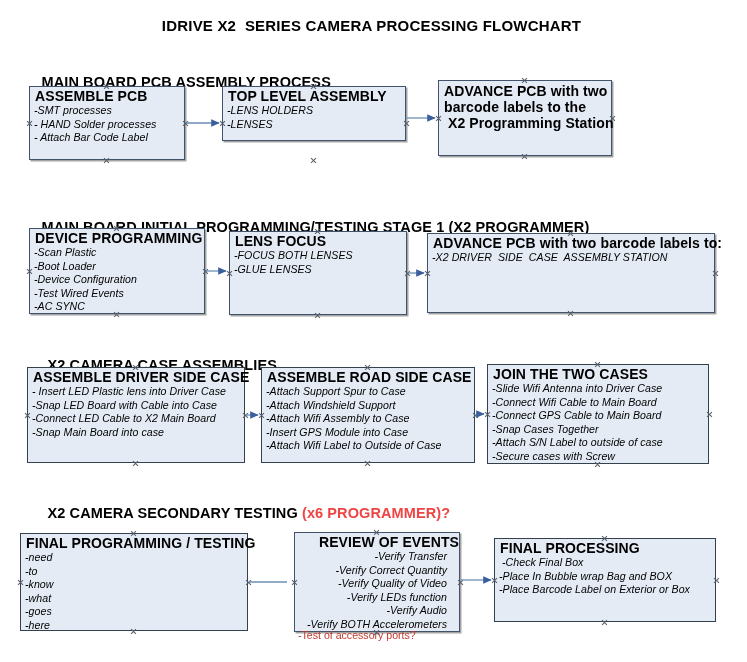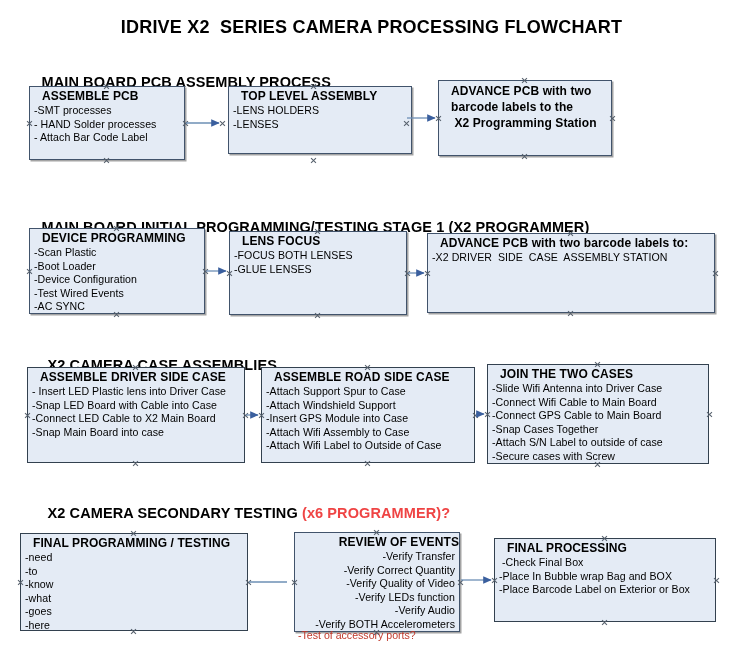--- a/index.html
+++ b/index.html
@@ -19,21 +19,21 @@
     position: absolute;
     left: 0; top: 0;
     width: 747px;
     height: 662px;
   }
   .doc-title {
     position: absolute;
     left: 0; top: 17px;
     width: 743px;
     text-align: center;
-    font-size: 18px;
+    font-size: 15px;
     font-weight: bold;
     letter-spacing: 0.2px;
     white-space: pre;
   }
   .section-head {
     position: absolute;
     font-size: 14.5px;
     font-weight: bold;
     white-space: pre;
     letter-spacing: 0.1px;
@@ -46,29 +46,30 @@
     background: #e4ebf5;
     border: 1px solid #41536b;
     box-sizing: border-box;
     box-shadow: 1.5px 1.5px 0 0 rgba(90,90,90,0.55);
   }
   .node.plain {
     box-shadow: none;
     border: 1px solid #33414f;
   }
   .node .ntitle {
-    font-size: 12px;
+    font-size: 14px;
     font-weight: bold;
     white-space: pre;
     line-height: 15px;
-    padding: 2px 0 0 12px;
+    padding: 2px 0 0 5px;
     letter-spacing: 0.1px;
   }
   .node .nlines {
-    padding: 0 4px 0 4px;
+    padding: 0 12px 0 4px;
+    font-style: italic;
   }
   .node .nline {
     font-size: 10.6px;
     line-height: 13.6px;
     white-space: pre;
     letter-spacing: 0.05px;
   }
   .node.red .ntitle,
   .node.red .nline {
     color: #000000;
@@ -125,21 +126,21 @@
       <div class="nline">-SMT processes</div>
       <div class="nline">- HAND Solder processes</div>
       <div class="nline">- Attach Bar Code Label</div>
     </div>
   </div>
   <div class="handle" style="left:103px; top:82.5px;"></div>
   <div class="handle" style="left:103px; top:156.5px;"></div>
   <div class="handle" style="left:25.5px; top:119.5px;"></div>
   <div class="handle" style="left:181.5px; top:119.5px;"></div>
 
-  <div class="node" style="left:228px; top:86px; width:184px; height:68px;">
+  <div class="node" style="left:222px; top:86px; width:184px; height:55px;">
     <div class="ntitle">TOP LEVEL ASSEMBLY</div>
     <div class="nlines">
       <div class="nline">-LENS HOLDERS</div>
       <div class="nline">-LENSES</div>
     </div>
   </div>
   <div class="handle" style="left:310px; top:82.5px;"></div>
   <div class="handle" style="left:310px; top:156.5px;"></div>
   <div class="handle" style="left:218.5px; top:119.5px;"></div>
   <div class="handle" style="left:402.5px; top:119.5px;"></div>
@@ -212,22 +213,22 @@
   <div class="handle" style="left:132px; top:363.5px;"></div>
   <div class="handle" style="left:132px; top:459.5px;"></div>
   <div class="handle" style="left:23.5px; top:411.5px;"></div>
   <div class="handle" style="left:241.5px; top:411.5px;"></div>
 
   <div class="node plain" style="left:261px; top:367px; width:214px; height:96px;">
     <div class="ntitle">ASSEMBLE ROAD SIDE CASE</div>
     <div class="nlines">
       <div class="nline">-Attach Support Spur to Case</div>
       <div class="nline">-Attach Windshield Support</div>
+      <div class="nline">-Attach Wifi Assembly to Case</div>
       <div class="nline">-Insert GPS Module into Case</div>
-      <div class="nline">-Attach Wifi Assembly to Case</div>
       <div class="nline">-Attach Wifi Label to Outside of Case</div>
     </div>
   </div>
   <div class="handle" style="left:364px; top:363.5px;"></div>
   <div class="handle" style="left:364px; top:459.5px;"></div>
   <div class="handle" style="left:257.5px; top:411.5px;"></div>
   <div class="handle" style="left:471.5px; top:411.5px;"></div>
 
   <div class="node plain" style="left:487px; top:364px; width:222px; height:100px;">
     <div class="ntitle">JOIN THE TWO CASES</div>

